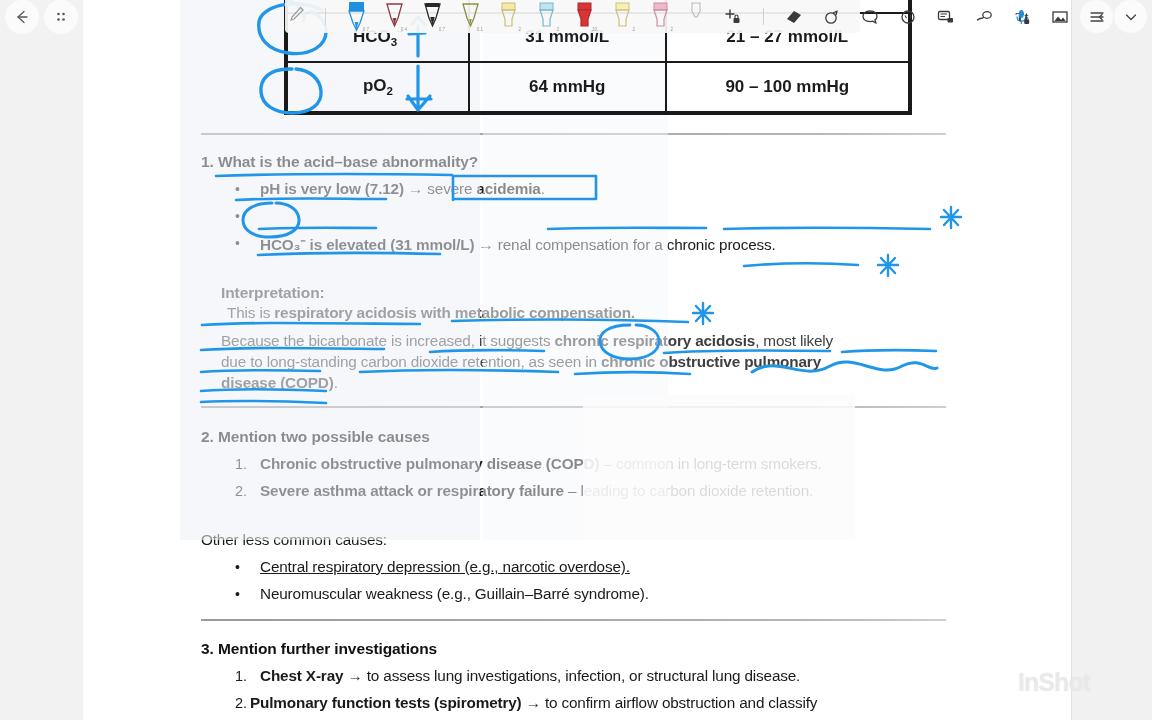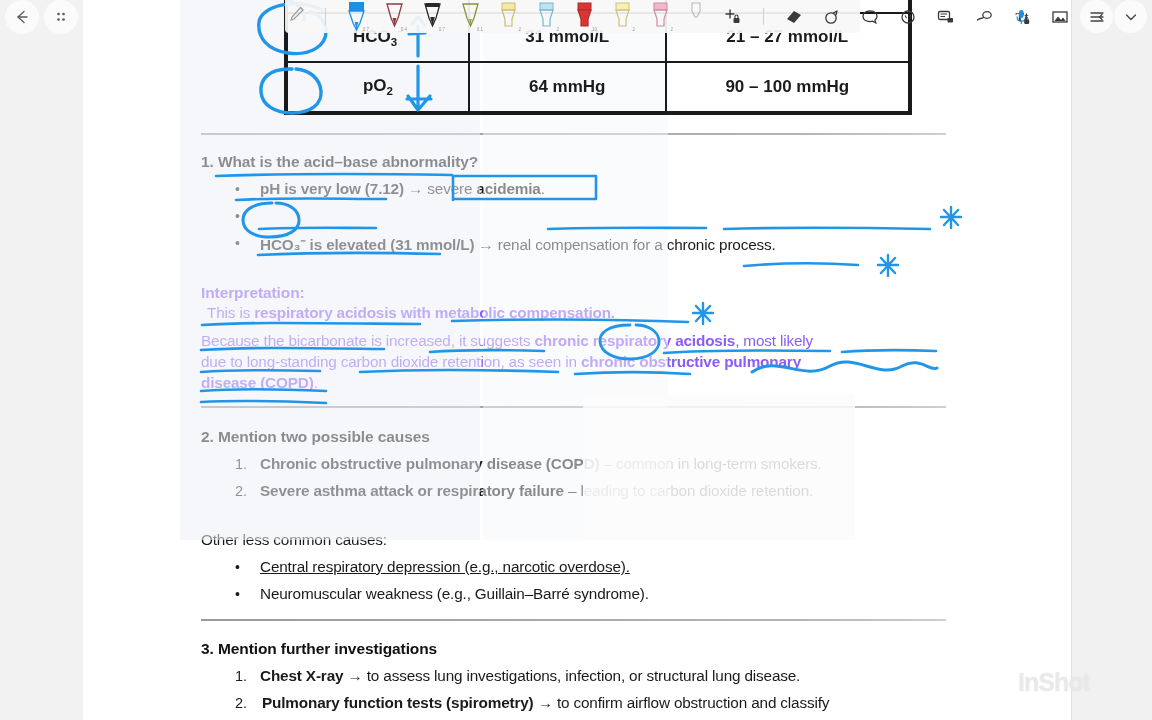--- a/index.html
+++ b/index.html
@@ -114,21 +114,21 @@
     font-size: 15.5px; font-weight: 700; color: #111;
     letter-spacing: -0.1px;
   }
   .body-line {
     position: absolute;
     font-size: 15.3px; color: #1a1a1a;
     white-space: nowrap;
     letter-spacing: -0.15px;
   }
   .body-line b { font-weight: 700; }
-  .red { color: #8b5cf6; }
+  .red { color: #404040; margin-left: 20px; }
   .red b { font-weight: 700; }
   .bullet {
     position: absolute;
     font-size: 14px; color: #1a1a1a;
   }
   .num {
     position: absolute;
     font-size: 14.5px; color: #1a1a1a;
   }
   sub { font-size: 0.68em; }
@@ -270,21 +270,21 @@
     <div class="hr" style="top:619px;"></div>
 
     <div class="qh" style="top:640px;">3. Mention further investigations</div>
 
     <div class="num" style="left:152px; top:668px;">1.</div>
     <div class="body-line" style="left:177px; top:667px;">
       <b>Chest X-ray</b><span> → to assess lung investigations, infection, or structural lung disease.</span>
     </div>
 
     <div class="num" style="left:152px; top:695px;">2.</div>
-    <div class="body-line" style="left:179px; top:694px;">
+    <div class="body-line" style="left:167px; top:694px;">
       <b>Pulmonary function tests (spirometry)</b><span> → to confirm airflow obstruction and classify</span>
     </div>
 
   </div>
 
   <svg class="ink" viewBox="0 0 1152 720">
     <g fill="none" stroke="#2196e8" stroke-linecap="round" stroke-linejoin="round">
 
       <path d="M322 10 C296 -3 261 6 259 22 C257 38 268 50 288 53 C310 56 327 46 326 30 C325 20 318 14 310 12" stroke-width="3.4"></path>
 

